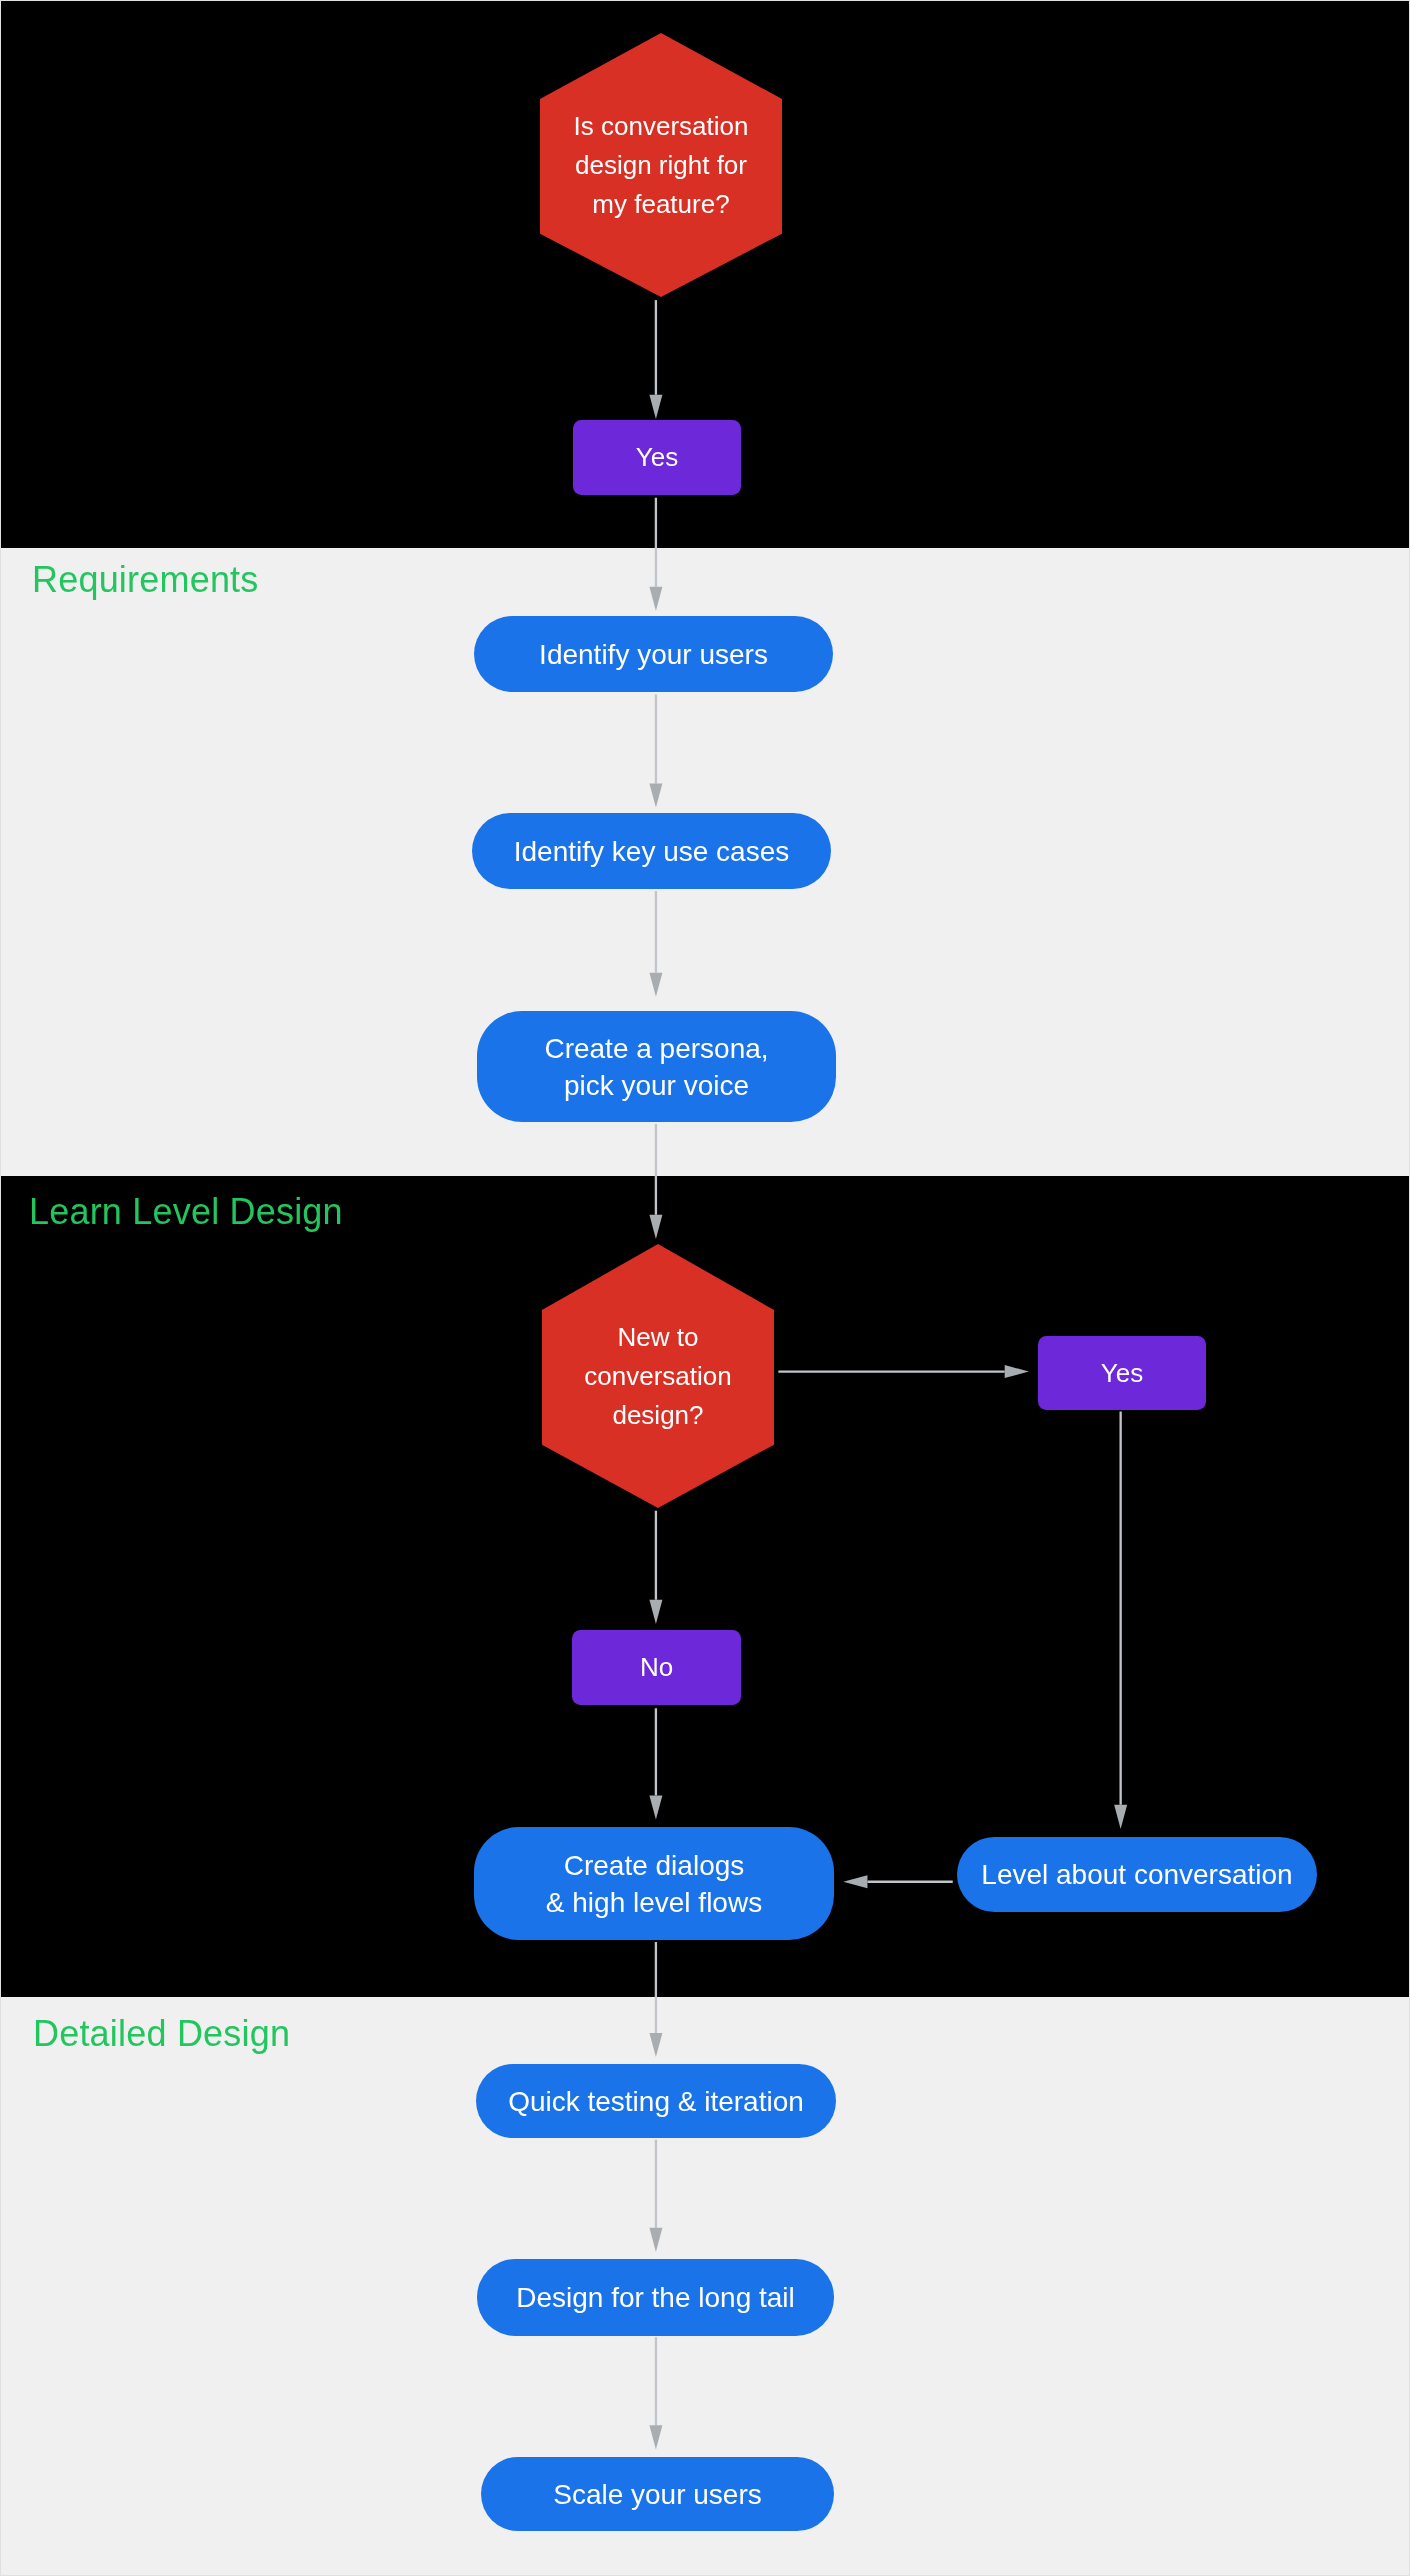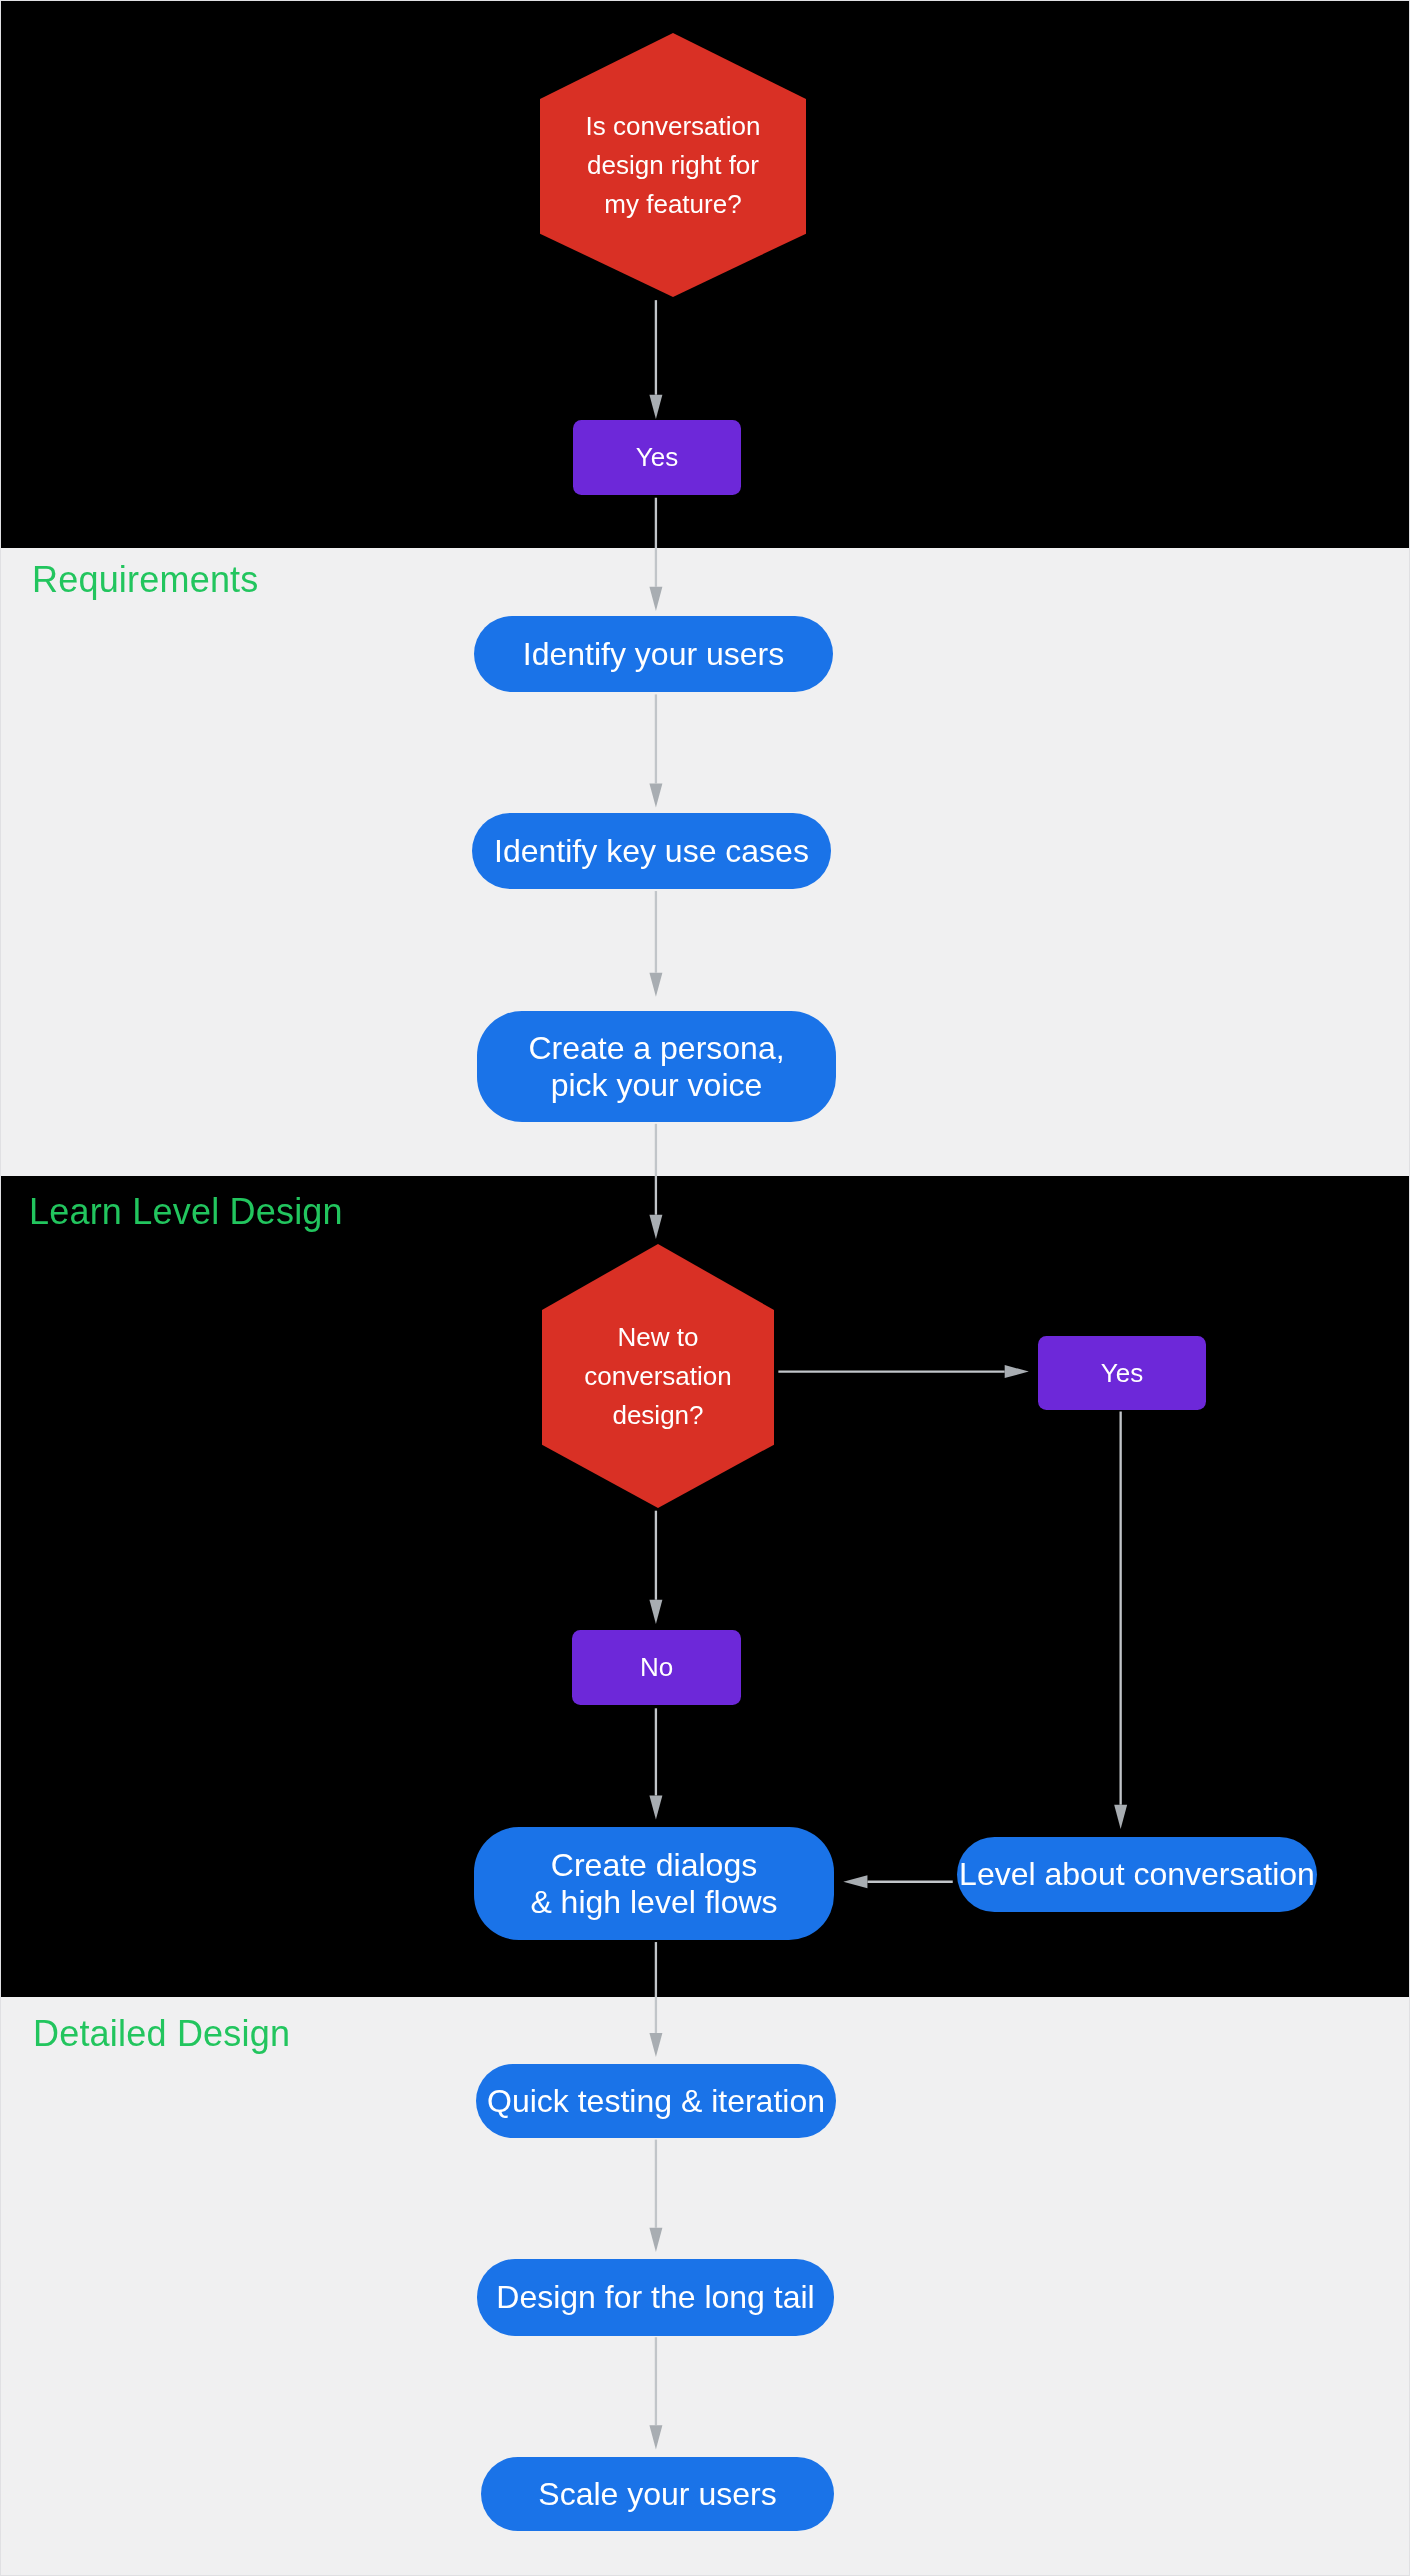--- a/index.html
+++ b/index.html
@@ -39,21 +39,21 @@
     color:#ffffff; text-align:center;
     font-size:26px; line-height:39px;
   }
 
   .pill {
     position:absolute;
     background:#1a73e8;
     display:flex; flex-direction:column;
     align-items:center; justify-content:center;
     color:#ffffff; text-align:center;
-    font-size:32px; line-height:37px;
+    font-size:28px; line-height:37px;
   }
   .pill.single { border-radius:38px; }
   .pill.multi  { border-radius:45px; }
 
   .btn {
     position:absolute;
     background:#6d28d9;
     border-radius:8.4px;
     display:flex; align-items:center; justify-content:center;
     color:#ffffff; font-size:26px;
@@ -125,21 +125,21 @@
     <g>
       <line x1="1207" y1="1520" x2="1207" y2="1944"></line>
       <polygon points="1200,1944 1214,1944 1207,1970"></polygon>
     </g>
     <g>
       <line x1="1026" y1="2027" x2="934" y2="2027"></line>
       <polygon points="934,2020 934,2034 908,2027"></polygon>
     </g>
   </svg>
 
-  <div class="hex" style="left:539px; top:32px; width:266px; height:264px;">
+  <div class="hex" style="left:539px; top:32px; width:242px; height:264px;">
     <span>Is conversation</span>
     <span>design right for</span>
     <span>my feature?</span>
   </div>
 
   <div class="btn" style="left:572px; top:419px; width:168px; height:75px;">Yes</div>
 
   <div class="pill single" style="left:473px; top:615px; width:359px; height:76px;">Identify your users</div>
 
   <div class="pill single" style="left:471px; top:812px; width:359px; height:76px;">Identify key use cases</div>

